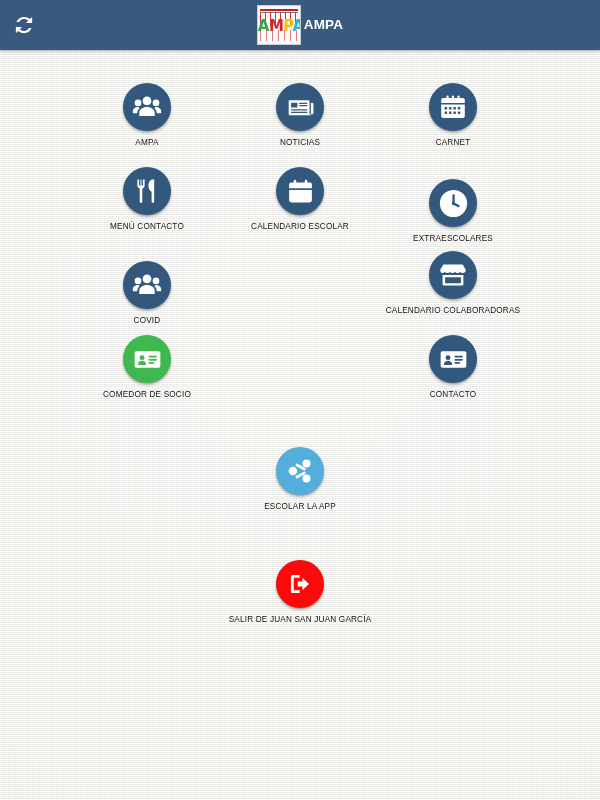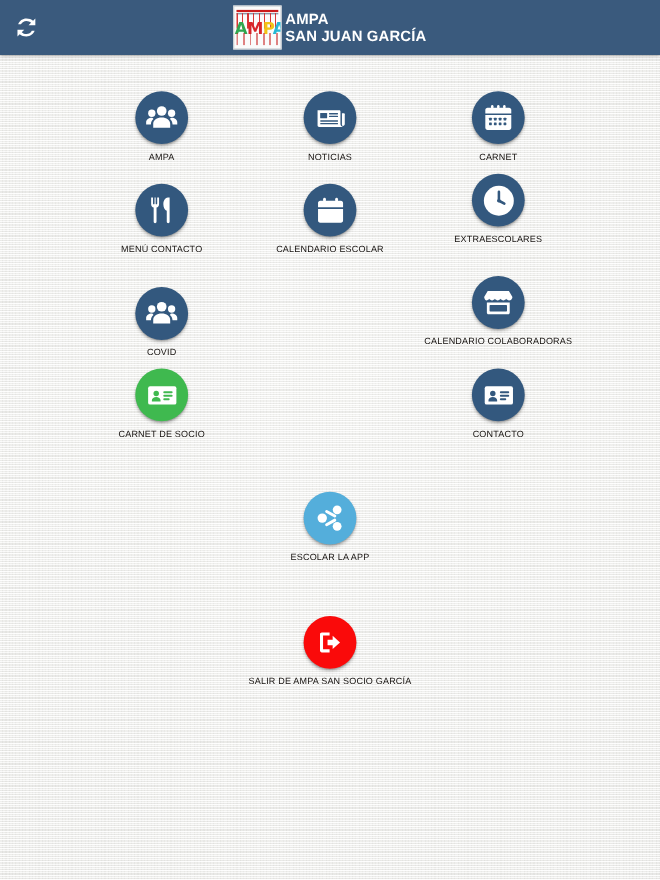--- a/index.html
+++ b/index.html
@@ -184,21 +184,20 @@
         <span class="bar"></span>
         <span class="bar2"></span>
         <span class="drips"></span>
         <div class="word">
           <i class="l1">A</i><i class="l2">M</i><i class="l3">P</i><i class="l4">A</i>
         </div>
         <span class="bleed"></span>
       </div>
       <div id="apptitle">
         <div>AMPA</div>
-        <div>SAN JUAN GARCÍA</div>
       </div>
     </div>
   </div>
 
   <div id="grid">
       <div class="tile" style="left: 147px; top: 83px;">
         <div class="circle" style="background: rgb(51, 88, 126); color: rgb(51, 88, 126);">
           <svg width="30" height="30" viewBox="0 0 28 28">
     <g fill="#ffffff">
       <circle cx="14" cy="8.3" r="4.1"></circle>
@@ -271,21 +270,21 @@
     <g fill="#ffffff">
       <rect x="7.0" y="1.9" width="2.6" height="5.4" rx="1.3"></rect>
       <rect x="18.4" y="1.9" width="2.6" height="5.4" rx="1.3"></rect>
       <path d="M4.3 4.6h19.4c1.2 0 2.1.9 2.1 2.1v4.0H2.2v-4.0c0-1.2.9-2.1 2.1-2.1z"></path>
       <path d="M2.2 12.4h23.6v10.8c0 1.2-.9 2.1-2.1 2.1H4.3c-1.2 0-2.1-.9-2.1-2.1V12.4z"></path>
     </g>
   </svg>
         </div>
         <div class="label">CALENDARIO ESCOLAR</div>
       </div>
-      <div class="tile" style="left: 453px; top: 158px;">
+      <div class="tile" style="left: 453px; top: 179px;">
         <div class="circle" style="background: rgb(51, 88, 126); color: rgb(51, 88, 126);">
           <svg width="31" height="31" viewBox="0 0 28 28">
     <circle cx="14" cy="14" r="12.3" fill="#ffffff"></circle>
     <g fill="#33587E">
       <rect x="13.0" y="5.6" width="2.1" height="9.4" rx="1.0"></rect>
       <rect x="13.0" y="13.1" width="2.1" height="7.0" rx="1.0" transform="rotate(-62 14 14)"></rect>
       <circle cx="14" cy="14" r="1.5"></circle>
     </g>
   </svg>
         </div>
@@ -324,21 +323,21 @@
     <rect x="1.6" y="6.0" width="24.8" height="16.0" rx="1.7" fill="#ffffff"></rect>
     <g fill="currentColor">
       <circle cx="8.7" cy="12.2" r="2.4"></circle>
       <path d="M8.7 15.3c-2.1 0-3.8 1.3-3.8 2.9v1.2h7.6v-1.2c0-1.6-1.7-2.9-3.8-2.9z"></path>
       <rect x="14.9" y="10.3" width="8.2" height="1.7" rx="0.8"></rect>
       <rect x="14.9" y="13.4" width="8.2" height="1.7" rx="0.8"></rect>
       <rect x="14.9" y="16.5" width="5.6" height="1.7" rx="0.8"></rect>
     </g>
   </svg>
         </div>
-        <div class="label">CARNET DE SOCIO</div>
+        <div class="label">COMEDOR DE SOCIO</div>
       </div>
       <div class="tile" style="left: 453px; top: 335px;">
         <div class="circle" style="background: rgb(51, 88, 126); color: rgb(51, 88, 126);">
           <svg width="29" height="29" viewBox="0 0 28 28">
     <rect x="1.6" y="6.0" width="24.8" height="16.0" rx="1.7" fill="#ffffff"></rect>
     <g fill="currentColor">
       <circle cx="8.7" cy="12.2" r="2.4"></circle>
       <path d="M8.7 15.3c-2.1 0-3.8 1.3-3.8 2.9v1.2h7.6v-1.2c0-1.6-1.7-2.9-3.8-2.9z"></path>
       <rect x="14.9" y="10.3" width="8.2" height="1.7" rx="0.8"></rect>
       <rect x="14.9" y="13.4" width="8.2" height="1.7" rx="0.8"></rect>
@@ -364,17 +363,17 @@
       </div>
       <div class="tile wide" style="left: 300px; top: 560px;">
         <div class="circle" style="background: rgb(250, 10, 10); color: rgb(250, 10, 10);">
           <svg width="26" height="26" viewBox="0 0 28 28">
     <g fill="#ffffff">
       <path d="M13.6 4.2H6.0c-1.0 0-1.8.8-1.8 1.8v16.0c0 1.0.8 1.8 1.8 1.8h7.6v-3.0H7.2V7.2h6.4v-3.0z"></path>
       <path d="M16.6 7.6v3.7h-5.0v5.4h5.0v3.7l7.2-6.4-7.2-6.4z"></path>
     </g>
   </svg>
         </div>
-        <div class="label">SALIR DE AMPA SAN SOCIO GARCÍA</div>
+        <div class="label">SALIR DE JUAN SAN JUAN GARCÍA</div>
       </div>
     </div>
 
 </div>
 
 </body></html>

